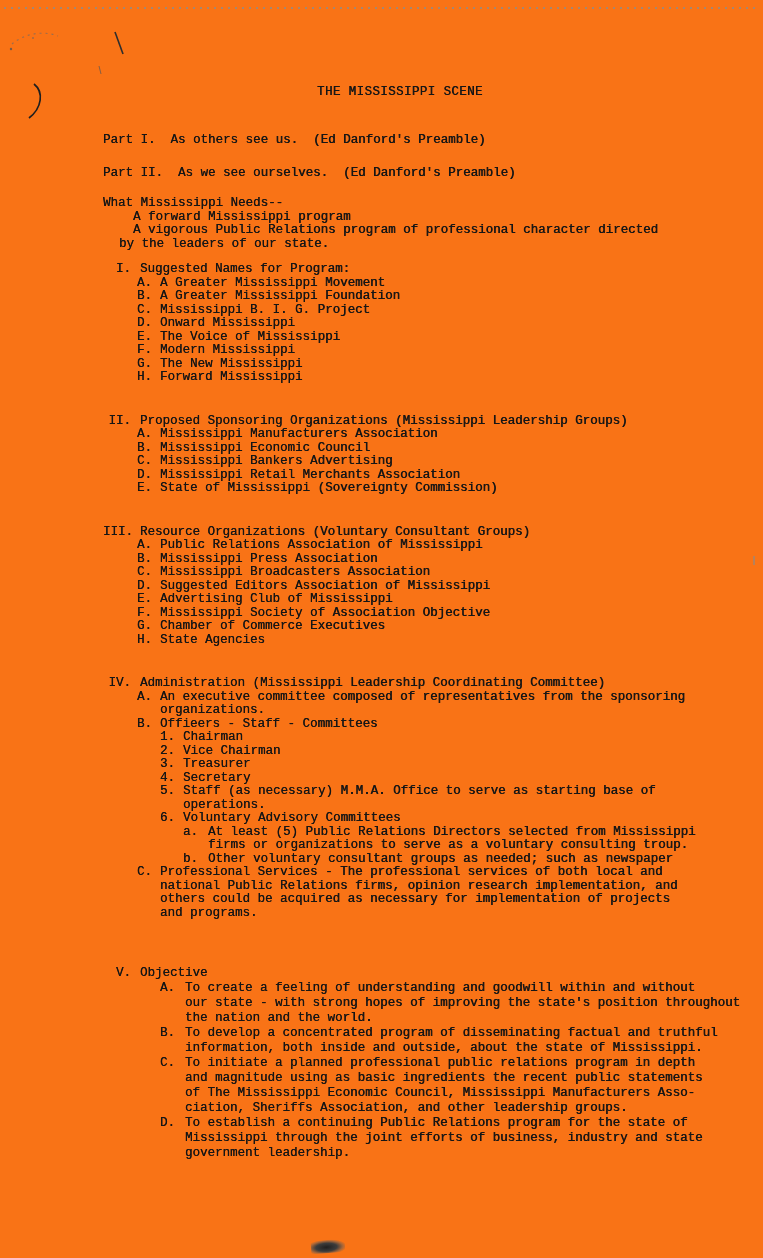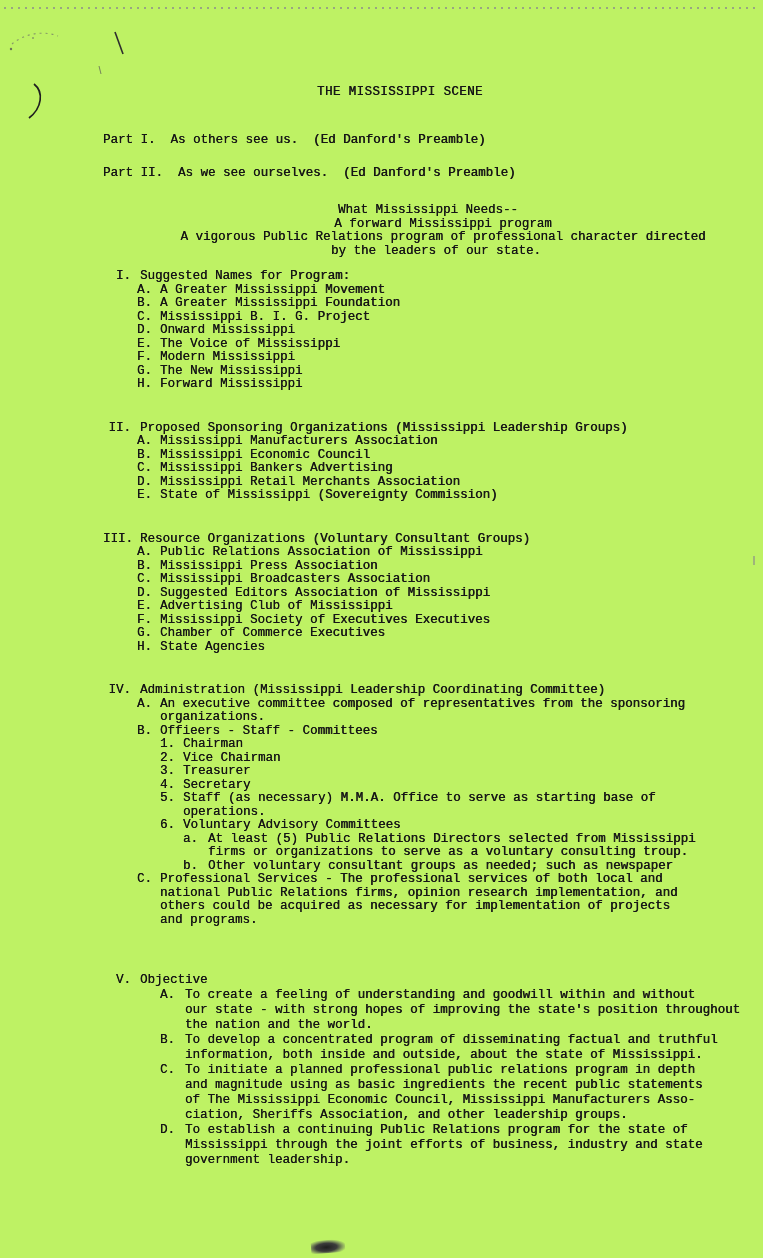--- a/index.html
+++ b/index.html
@@ -1,20 +1,20 @@
 <!DOCTYPE html>
 <html><head>
 <meta charset="utf-8">
 <style>
   html, body { margin: 0; padding: 0; background: #ffffff; }
   .page {
     position: relative;
     width: 763px;
     height: 1258px;
-    background: #bef264;
+    background: #f97316;
     overflow: hidden;
     font-family: "Liberation Mono", "DejaVu Sans Mono", monospace;
     font-size: 12.5px;
     line-height: 13.5px;
     color: #161616;
     text-shadow: 0.35px 0 0 currentColor;
   }
   .dots {
     position: absolute;
     top: 7px; left: 4px; right: 4px; height: 2px;
@@ -30,21 +30,21 @@
     white-space: pre;
   }
   .content {
     position: absolute;
     top: 134px;
     left: 103px;
     right: 10px;
   }
   .part { white-space: pre; }
   .part2 { margin-top: 19px; }
-  .needs { margin-top: 24px; text-align: center; }
+  .needs { margin-top: 17px; }
   .needs-head { white-space: pre; }
   .needs-l1 { margin-left: 30px; white-space: pre; }
   .needs-l2 { margin-left: 16px; white-space: pre; }
   .row { display: flex; }
   .row .txt { white-space: pre; }
   .row .lbl { flex: none; white-space: pre; }
   .sec-head .num { flex: none; width: 28px; text-align: right; margin-right: 9px; white-space: pre; }
   .lvl1 { margin-left: 34px; } .lvl1 .lbl { width: 23px; }
   .lvl2 { margin-left: 57px; } .lvl2 .lbl { width: 23px; }
   .lvl3 { margin-left: 80px; } .lvl3 .lbl { width: 25px; }
@@ -182,21 +182,21 @@
           <div class="row lvl1">
             <span class="lbl">D.</span>
             <span class="txt">Suggested Editors Association of Mississippi</span>
           </div>
           <div class="row lvl1">
             <span class="lbl">E.</span>
             <span class="txt">Advertising Club of Mississippi</span>
           </div>
           <div class="row lvl1">
             <span class="lbl">F.</span>
-            <span class="txt">Mississippi Society of Executives Executives</span>
+            <span class="txt">Mississippi Society of Association Objective</span>
           </div>
           <div class="row lvl1">
             <span class="lbl">G.</span>
             <span class="txt">Chamber of Commerce Executives</span>
           </div>
           <div class="row lvl1">
             <span class="lbl">H.</span>
             <span class="txt">State Agencies</span>
           </div>
         </section>

